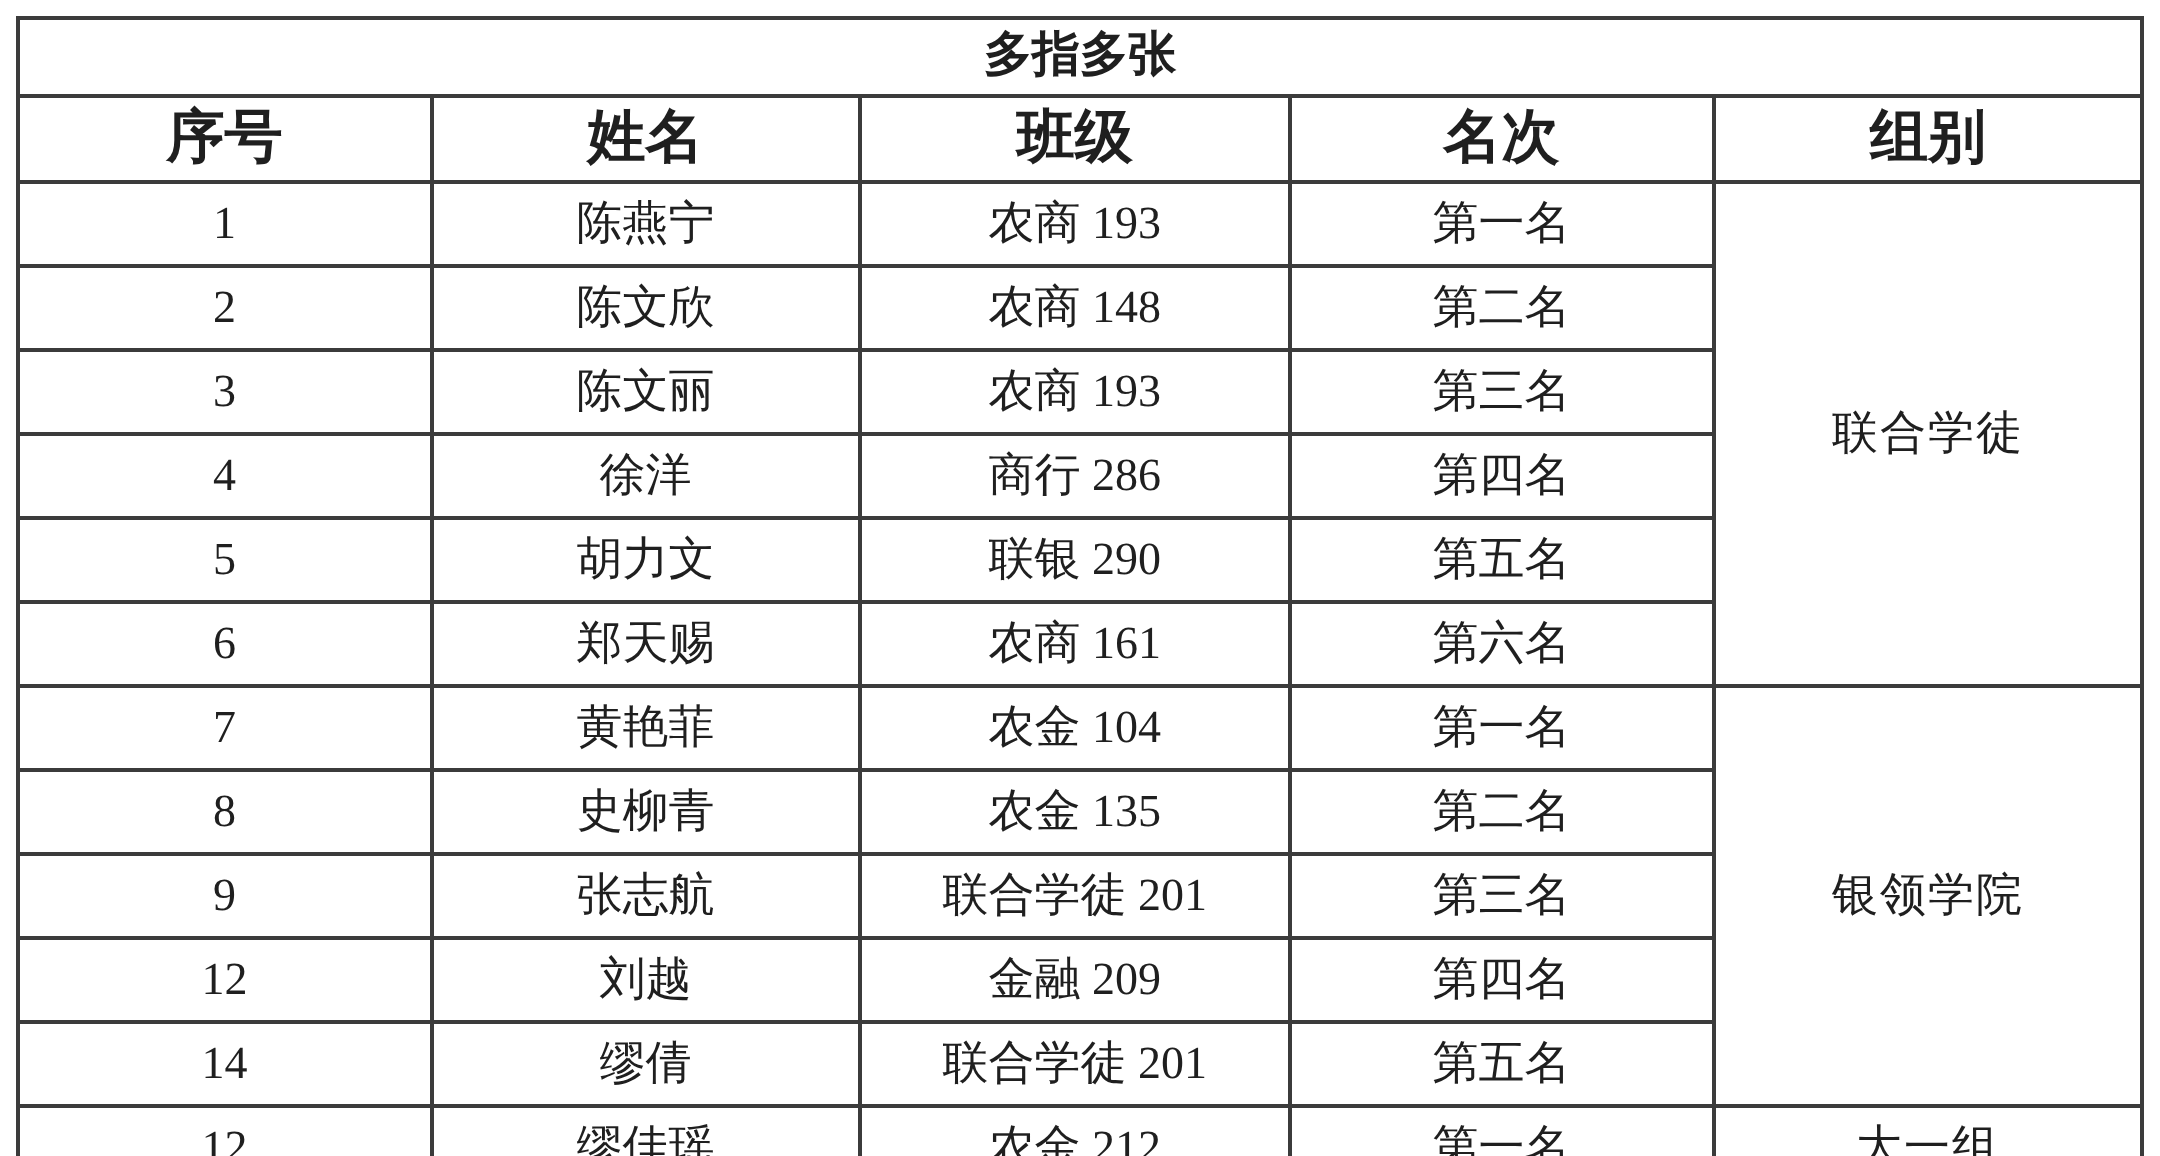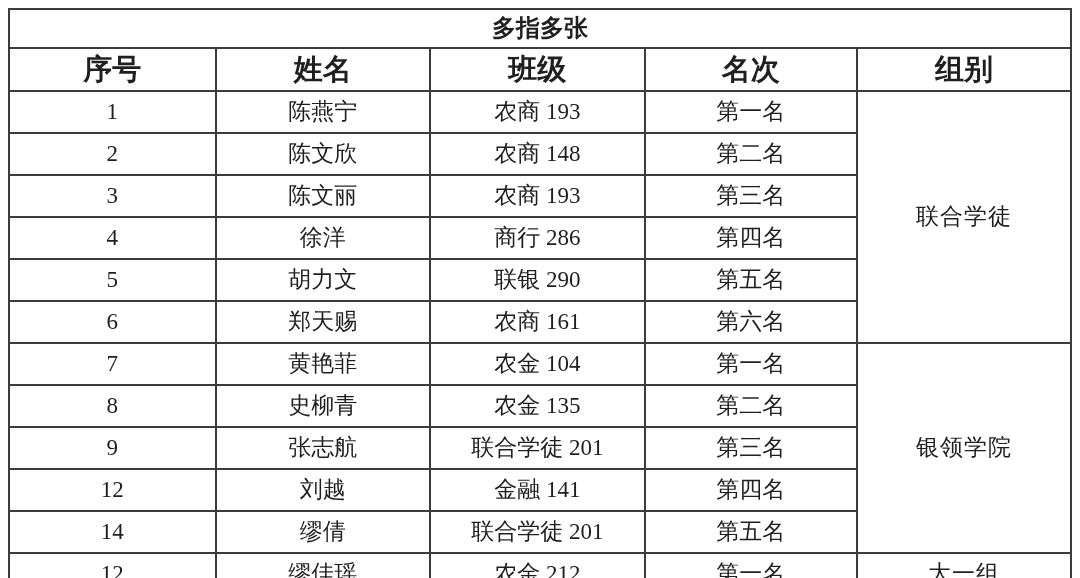--- a/index.html
+++ b/index.html
@@ -138,21 +138,21 @@
       </tr>
       <tr class="data-row">
         <td>9</td>
         <td>张志航</td>
         <td>联合学徒 201</td>
         <td>第三名</td>
       </tr>
       <tr class="data-row">
         <td>12</td>
         <td>刘越</td>
-        <td>金融 141</td>
+        <td>金融 209</td>
         <td>第四名</td>
       </tr>
       <tr class="data-row">
         <td>14</td>
         <td>缪倩</td>
         <td>联合学徒 201</td>
         <td>第五名</td>
       </tr>
 
       <tr class="data-row">

